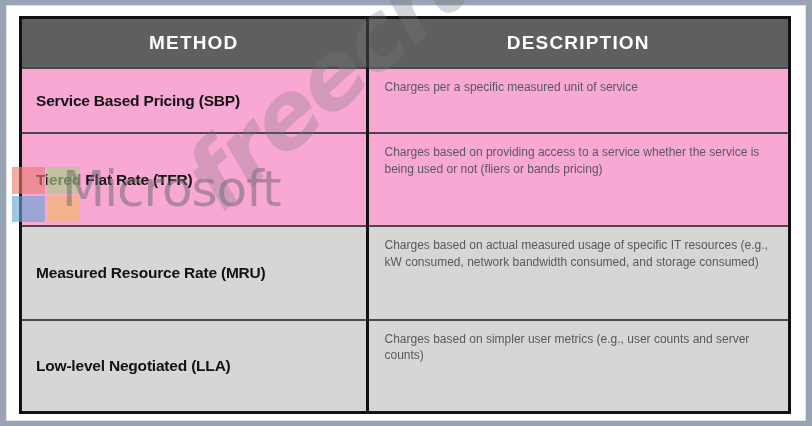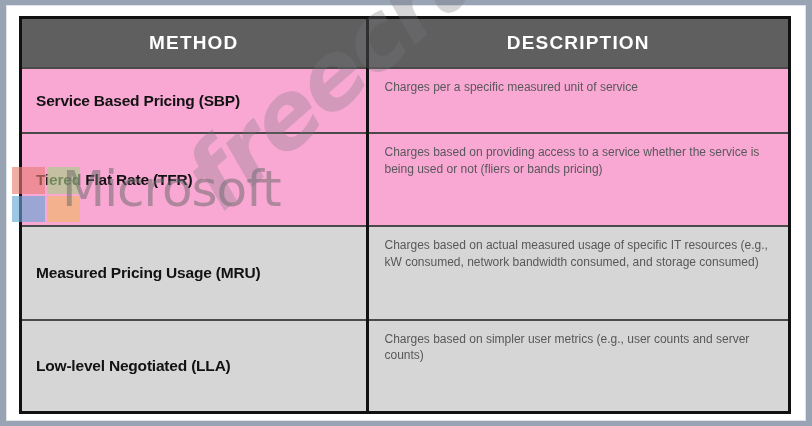--- a/index.html
+++ b/index.html
@@ -161,21 +161,21 @@
         <tbody id="table-body">
             <tr class="odd">
               <td class="m-cell">Service Based Pricing (SBP)</td>
               <td class="d-cell">Charges per a specific measured unit of service</td>
             </tr>
             <tr class="odd">
               <td class="m-cell">Tiered Flat Rate (TFR)</td>
               <td class="d-cell">Charges based on providing access to a service whether the service is being used or not (fliers or bands pricing)</td>
             </tr>
             <tr class="even">
-              <td class="m-cell">Measured Pricing Usage (MRU)</td>
+              <td class="m-cell">Measured Resource Rate (MRU)</td>
               <td class="d-cell">Charges based on actual measured usage of specific IT resources (e.g., kW consumed, network bandwidth consumed, and storage consumed)</td>
             </tr>
             <tr class="even">
               <td class="m-cell">Low-level Negotiated (LLA)</td>
               <td class="d-cell">Charges based on simpler user metrics (e.g., user counts and server counts)</td>
             </tr>
           </tbody>
       </table>
     </div>
 

